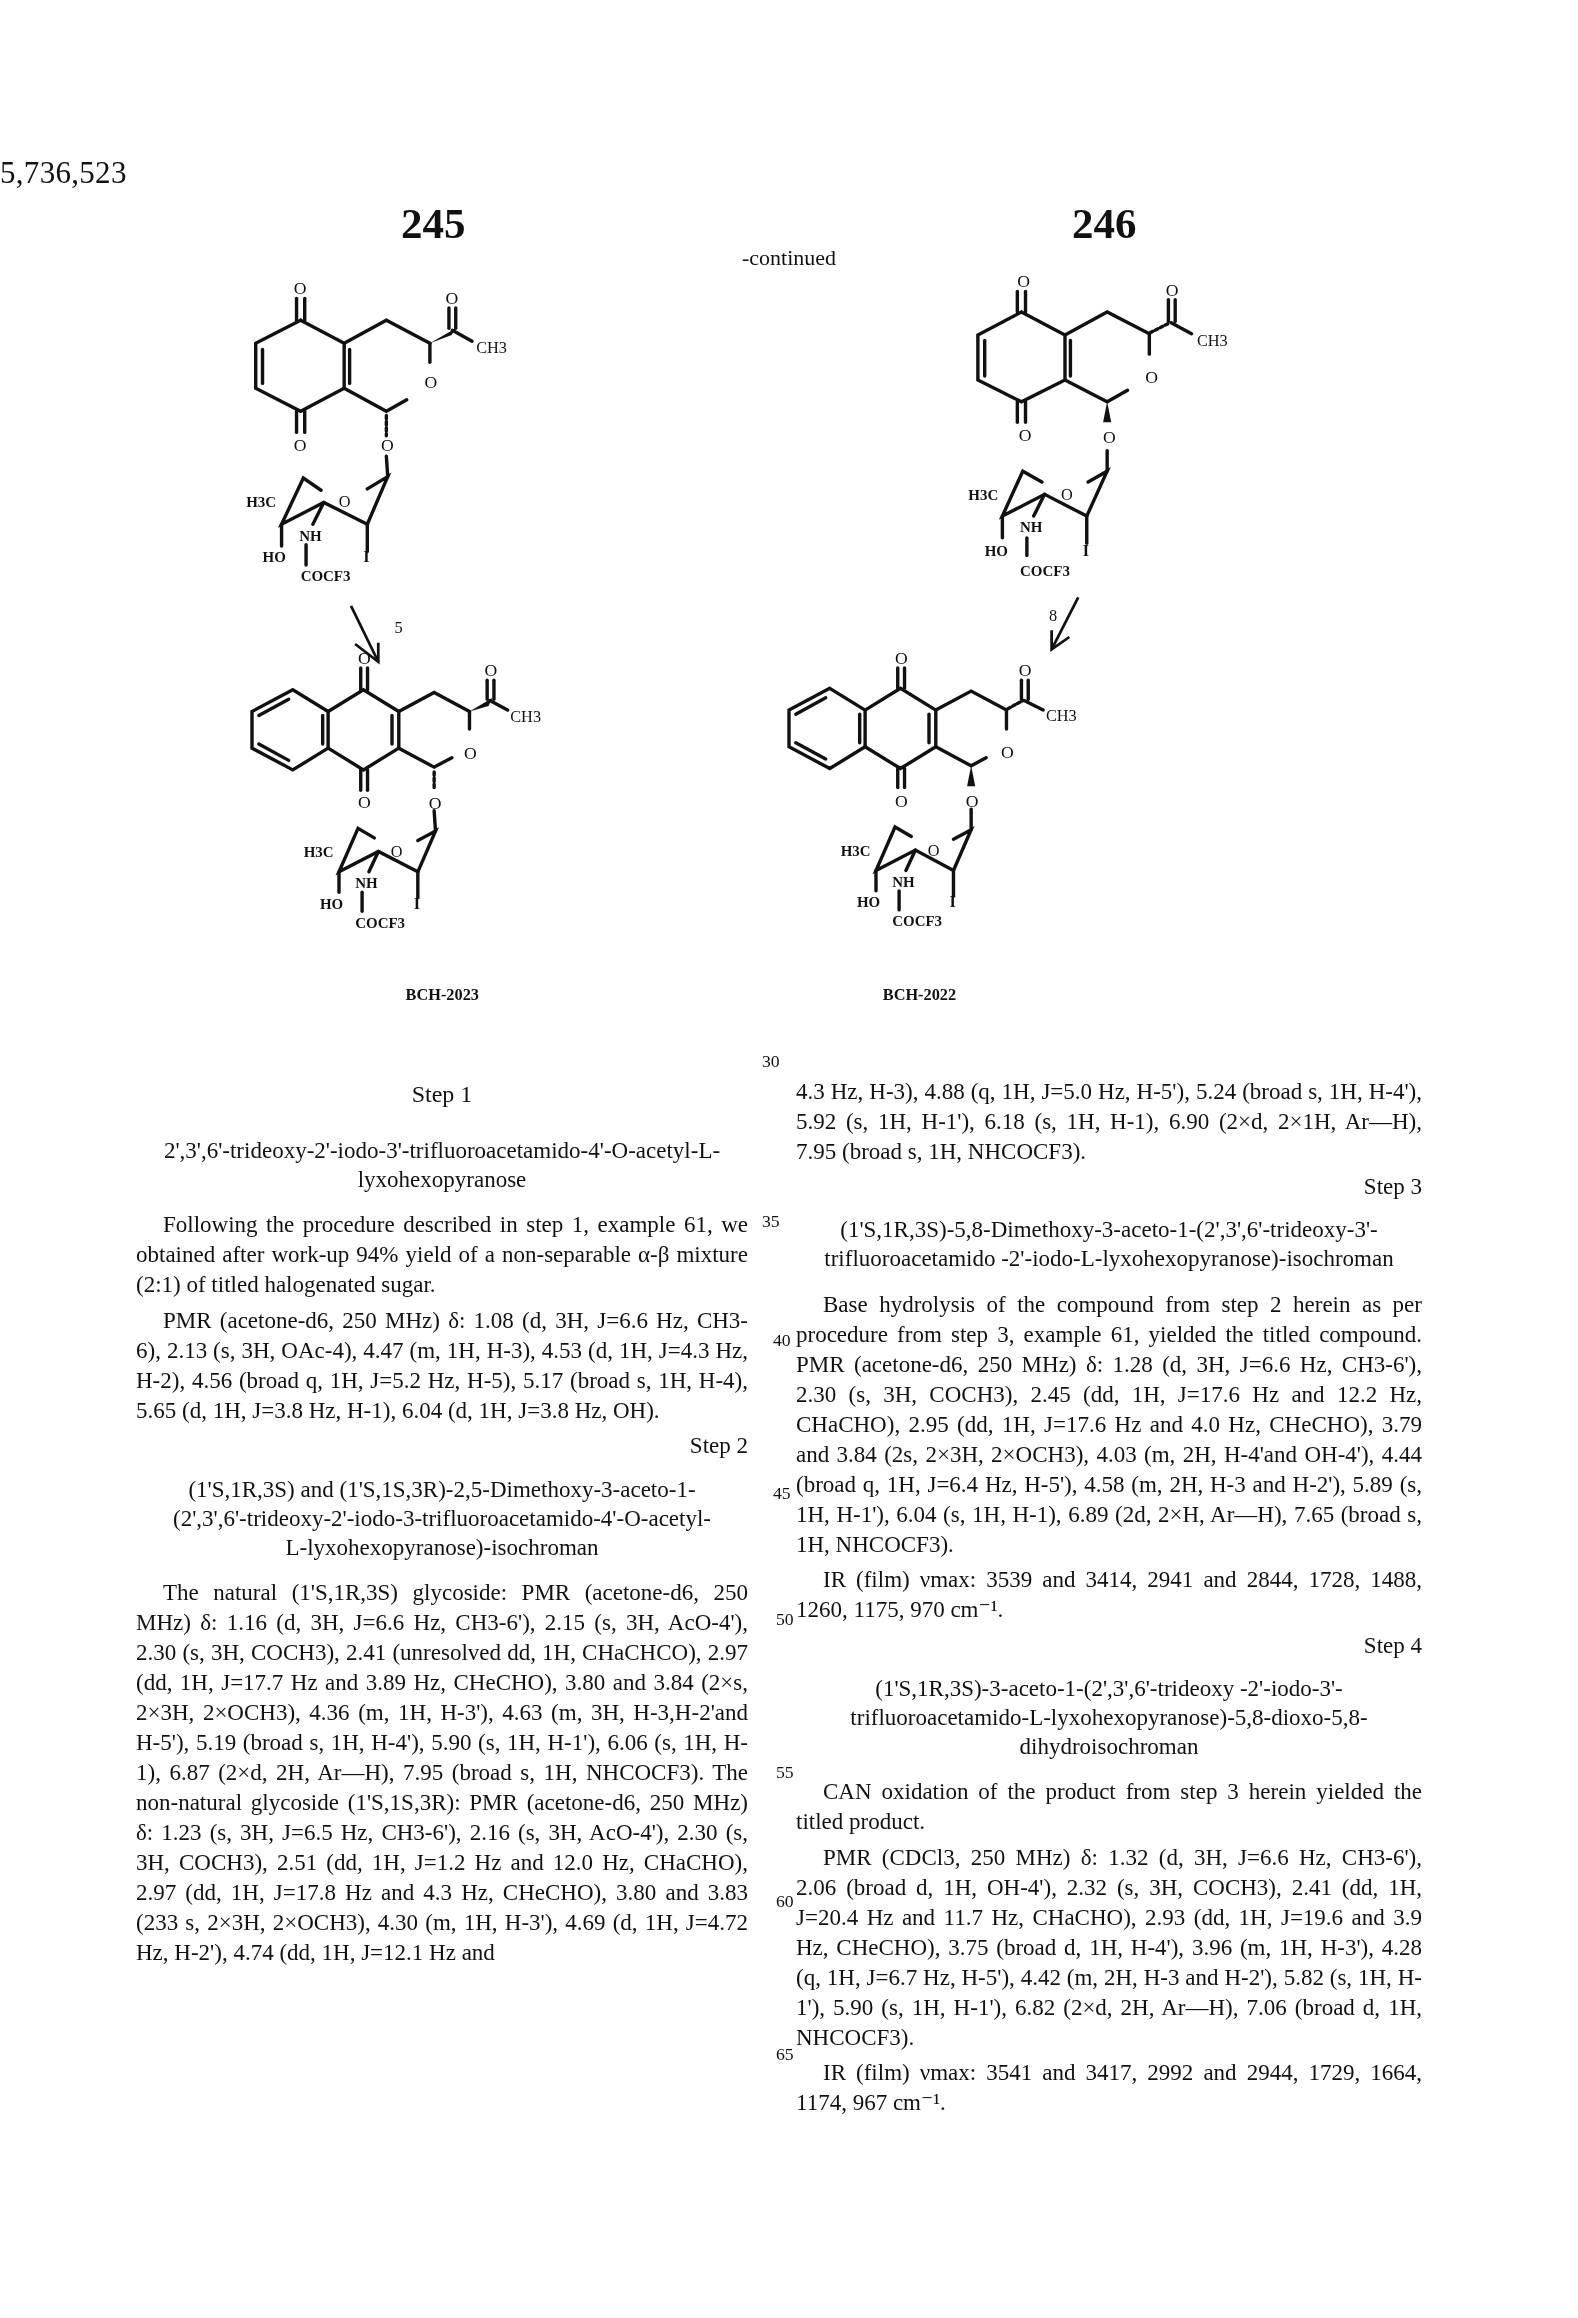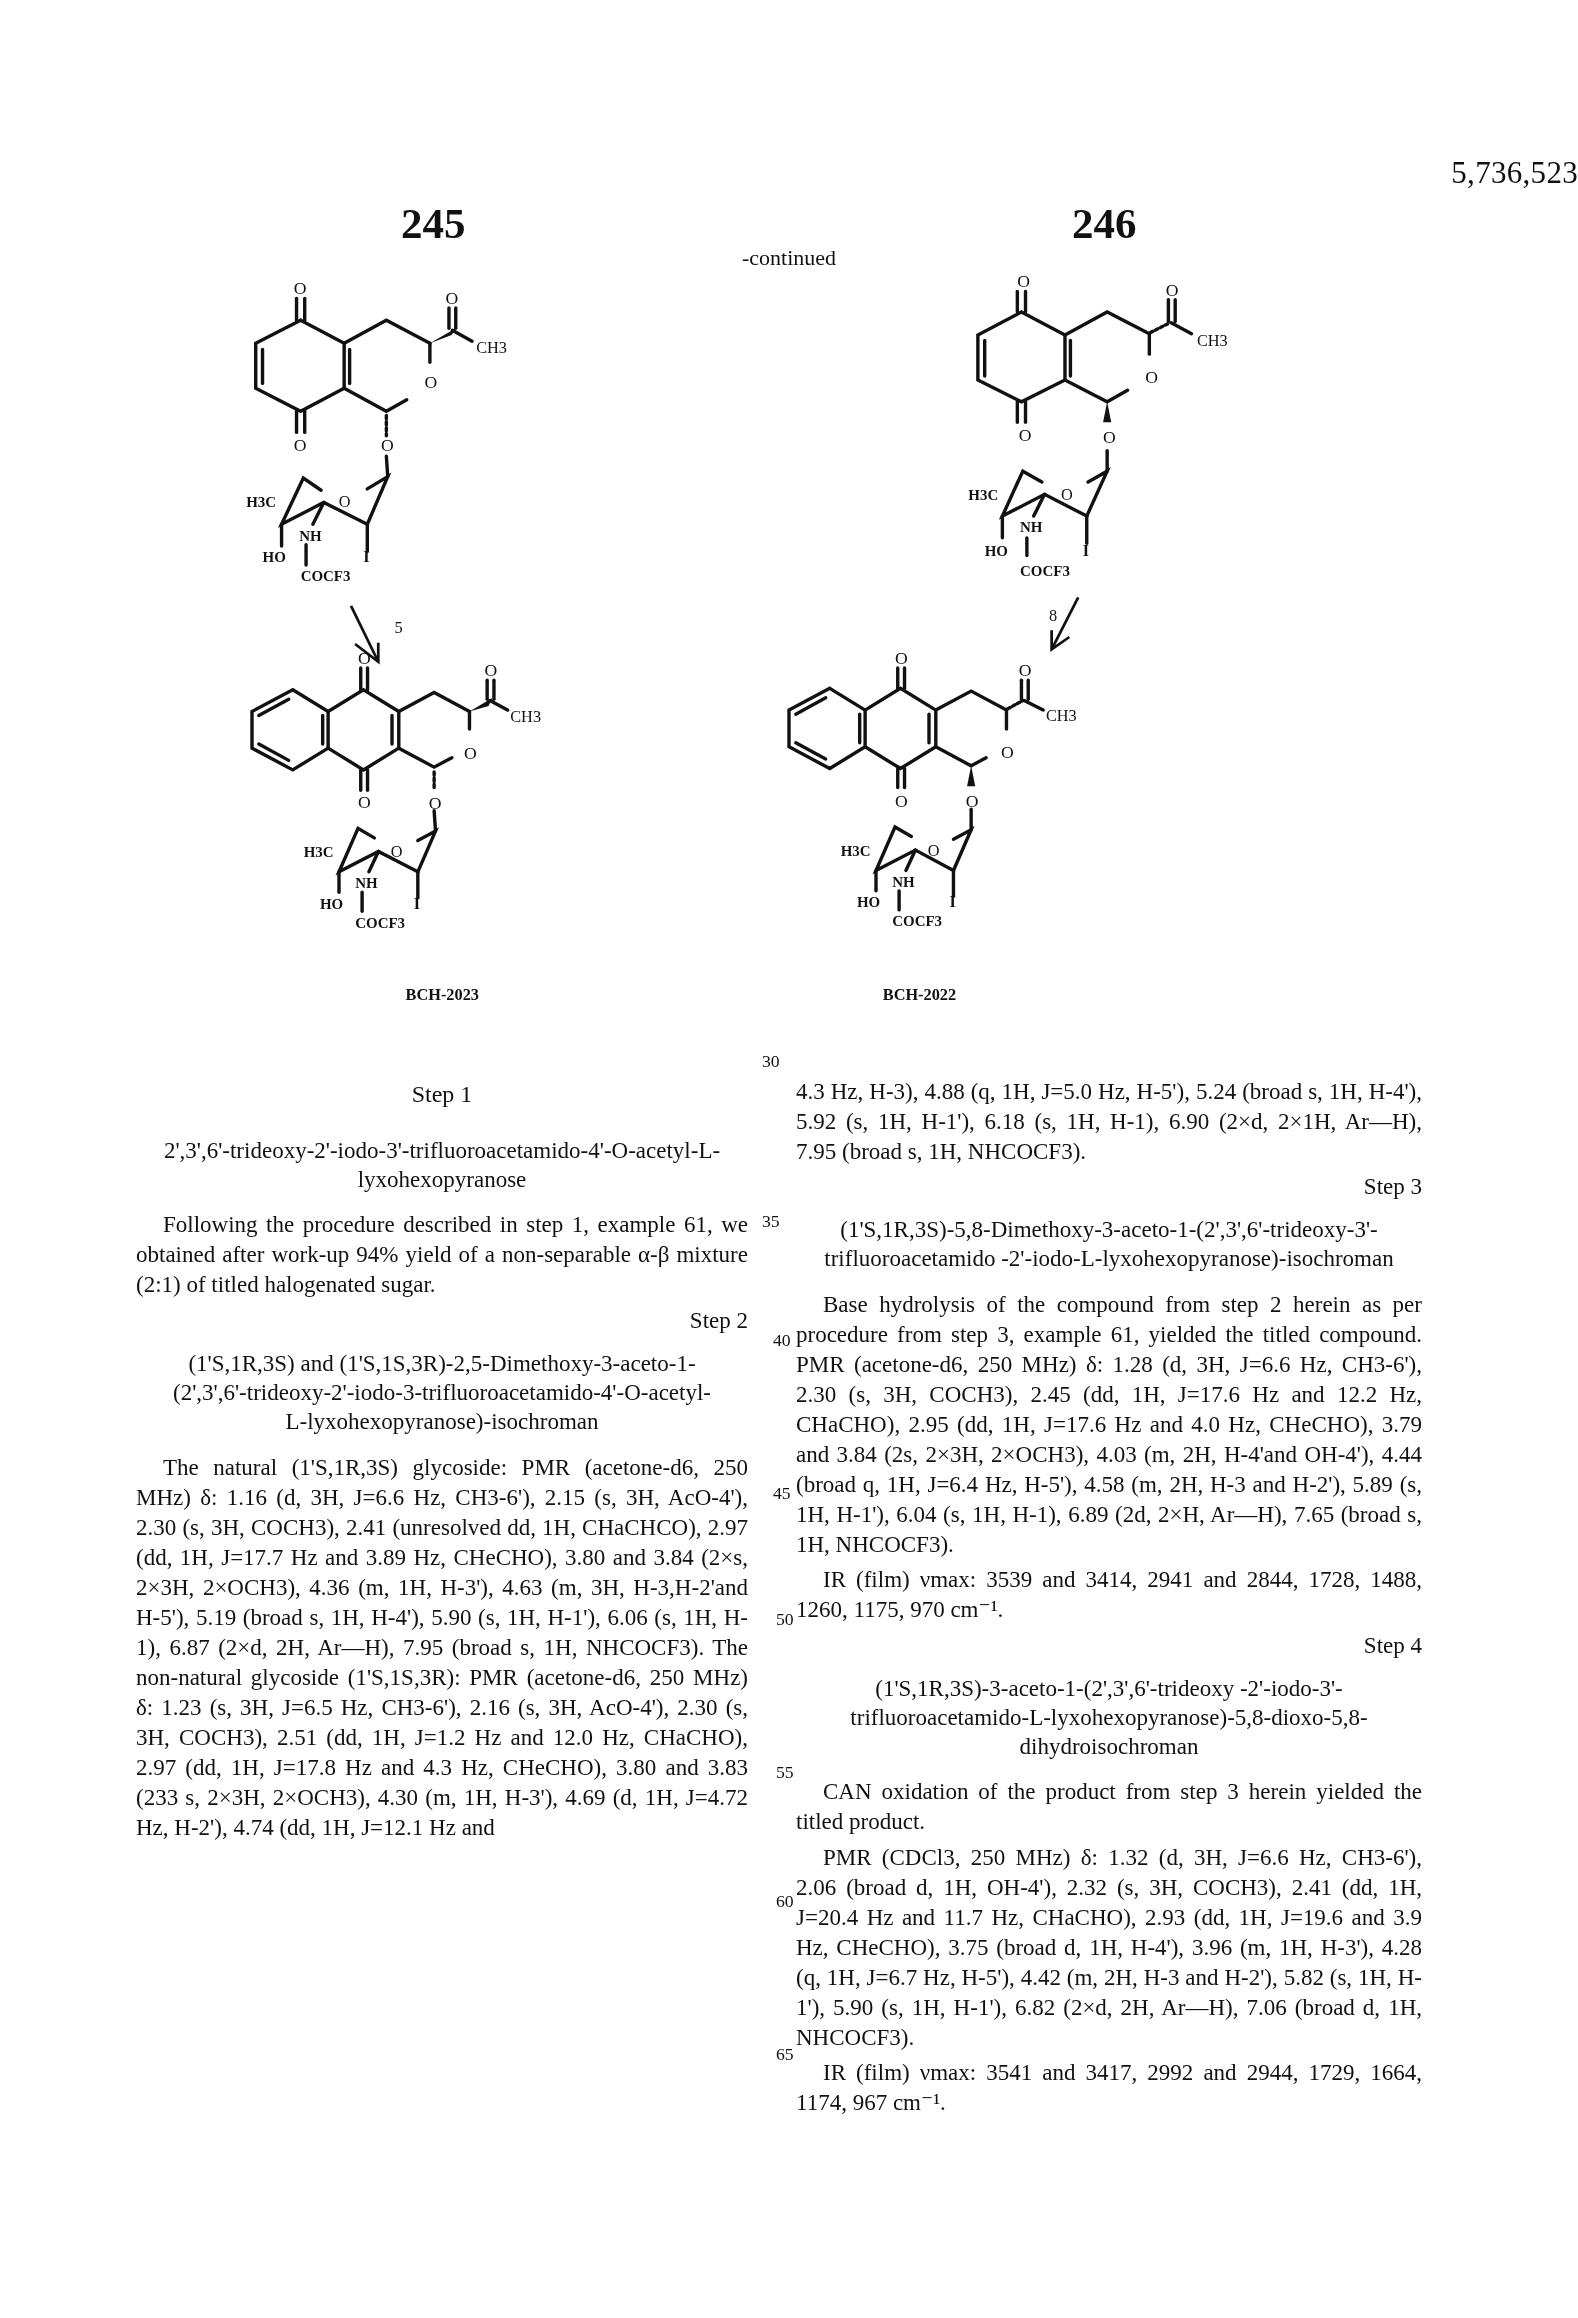--- a/index.html
+++ b/index.html
@@ -1,21 +1,21 @@
 <!DOCTYPE html>
 <html style="font-size:11px"><head>
 <meta charset="utf-8">
 <style>
   html, body { margin: 0; padding: 0; background: #ffffff; }
   body {
     width: 1578px; height: 2319px; position: relative; overflow: hidden;
     font-family: "Liberation Serif", "DejaVu Serif", serif; color: #111;
   }
   .abs { position: absolute; }
-  .patent-no { left: 0; width: 1578px; top: 155px; text-align: right; font-size: 31px; letter-spacing: 0.3px; }
+  .patent-no { left: 0; width: 1578px; top: 155px; text-align: left; font-size: 31px; letter-spacing: 0.3px; }
   .colnum { top: 199px; font-size: 43px; font-weight: bold; }
   .colnum.left { left: 401px; }
   .colnum.right { left: 1072px; }
   .continued { left: 0; width: 1578px; top: 245px; text-align: center; font-size: 22px; }
   svg.struct { position: absolute; overflow: visible; }
   svg text { font-family: "Liberation Serif", serif; fill: #111; }
   .compound-label { font-size: 24px; font-weight: bold; }
   .col { position: absolute; font-size: 23px; line-height: 30px; text-align: justify; }
   .col.left { left: 136px; width: 612px; top: 1067px; }
   .col.right { left: 796px; width: 626px; top: 1067px; }
@@ -222,20 +222,21 @@
 <div class="abs linenum" style="left:773px;top:1483px">45</div>
 <div class="abs linenum" style="left:776px;top:1609px">50</div>
 <div class="abs linenum" style="left:776px;top:1762px">55</div>
 <div class="abs linenum" style="left:776px;top:1891px">60</div>
 <div class="abs linenum" style="left:776px;top:2044px">65</div>
 
 <div class="col left">
   <div class="heading-step" style="margin-top:12.2px;margin-bottom:27px">Step 1</div>
   <div class="title-block">2',3',6'-trideoxy-2'-iodo-3'-trifluoroacetamido-4'-O-acetyl-L-lyxohexopyranose</div>
   <p>Following the procedure described in step 1, example 61, we obtained after work-up 94% yield of a non-separable α-β mixture (2:1) of titled halogenated sugar.</p>
+  <p>PMR (acetone-d6, 250 MHz) δ: 1.08 (d, 3H, J=6.6 Hz, CH3-6), 2.13 (s, 3H, OAc-4), 4.47 (m, 1H, H-3), 4.53 (d, 1H, J=4.3 Hz, H-2), 4.56 (broad q, 1H, J=5.2 Hz, H-5), 5.17 (broad s, 1H, H-4), 5.65 (d, 1H, J=3.8 Hz, H-1), 6.04 (d, 1H, J=3.8 Hz, OH).</p>
   <div class="step-inline">Step 2</div>
   <div class="title-block">(1'S,1R,3S) and (1'S,1S,3R)-2,5-Dimethoxy-3-aceto-1-(2',3',6'-trideoxy-2'-iodo-3-trifluoroacetamido-4'-O-acetyl-L-lyxohexopyranose)-isochroman</div>
   <p>The natural (1'S,1R,3S) glycoside: PMR (acetone-d6, 250 MHz) δ: 1.16 (d, 3H, J=6.6 Hz, CH3-6'), 2.15 (s, 3H, AcO-4'), 2.30 (s, 3H, COCH3), 2.41 (unresolved dd, 1H, CHaCHCO), 2.97 (dd, 1H, J=17.7 Hz and 3.89 Hz, CHeCHO), 3.80 and 3.84 (2×s, 2×3H, 2×OCH3), 4.36 (m, 1H, H-3'), 4.63 (m, 3H, H-3,H-2'and H-5'), 5.19 (broad s, 1H, H-4'), 5.90 (s, 1H, H-1'), 6.06 (s, 1H, H-1), 6.87 (2×d, 2H, Ar—H), 7.95 (broad s, 1H, NHCOCF3). The non-natural glycoside (1'S,1S,3R): PMR (acetone-d6, 250 MHz) δ: 1.23 (s, 3H, J=6.5 Hz, CH3-6'), 2.16 (s, 3H, AcO-4'), 2.30 (s, 3H, COCH3), 2.51 (dd, 1H, J=1.2 Hz and 12.0 Hz, CHaCHO), 2.97 (dd, 1H, J=17.8 Hz and 4.3 Hz, CHeCHO), 3.80 and 3.83 (233 s, 2×3H, 2×OCH3), 4.30 (m, 1H, H-3'), 4.69 (d, 1H, J=4.72 Hz, H-2'), 4.74 (dd, 1H, J=12.1 Hz and</p>
 </div>
 
 <div class="col right">
   <p class="noindent" style="margin-top:9.5px">4.3 Hz, H-3), 4.88 (q, 1H, J=5.0 Hz, H-5'), 5.24 (broad s, 1H, H-4'), 5.92 (s, 1H, H-1'), 6.18 (s, 1H, H-1), 6.90 (2×d, 2×1H, Ar—H), 7.95 (broad s, 1H, NHCOCF3).</p>
   <div class="step-inline">Step 3</div>
   <div class="title-block">(1'S,1R,3S)-5,8-Dimethoxy-3-aceto-1-(2',3',6'-trideoxy-3'-trifluoroacetamido -2'-iodo-L-lyxohexopyranose)-isochroman</div>
   <p>Base hydrolysis of the compound from step 2 herein as per procedure from step 3, example 61, yielded the titled compound. PMR (acetone-d6, 250 MHz) δ: 1.28 (d, 3H, J=6.6 Hz, CH3-6'), 2.30 (s, 3H, COCH3), 2.45 (dd, 1H, J=17.6 Hz and 12.2 Hz, CHaCHO), 2.95 (dd, 1H, J=17.6 Hz and 4.0 Hz, CHeCHO), 3.79 and 3.84 (2s, 2×3H, 2×OCH3), 4.03 (m, 2H, H-4'and OH-4'), 4.44 (broad q, 1H, J=6.4 Hz, H-5'), 4.58 (m, 2H, H-3 and H-2'), 5.89 (s, 1H, H-1'), 6.04 (s, 1H, H-1), 6.89 (2d, 2×H, Ar—H), 7.65 (broad s, 1H, NHCOCF3).</p>

